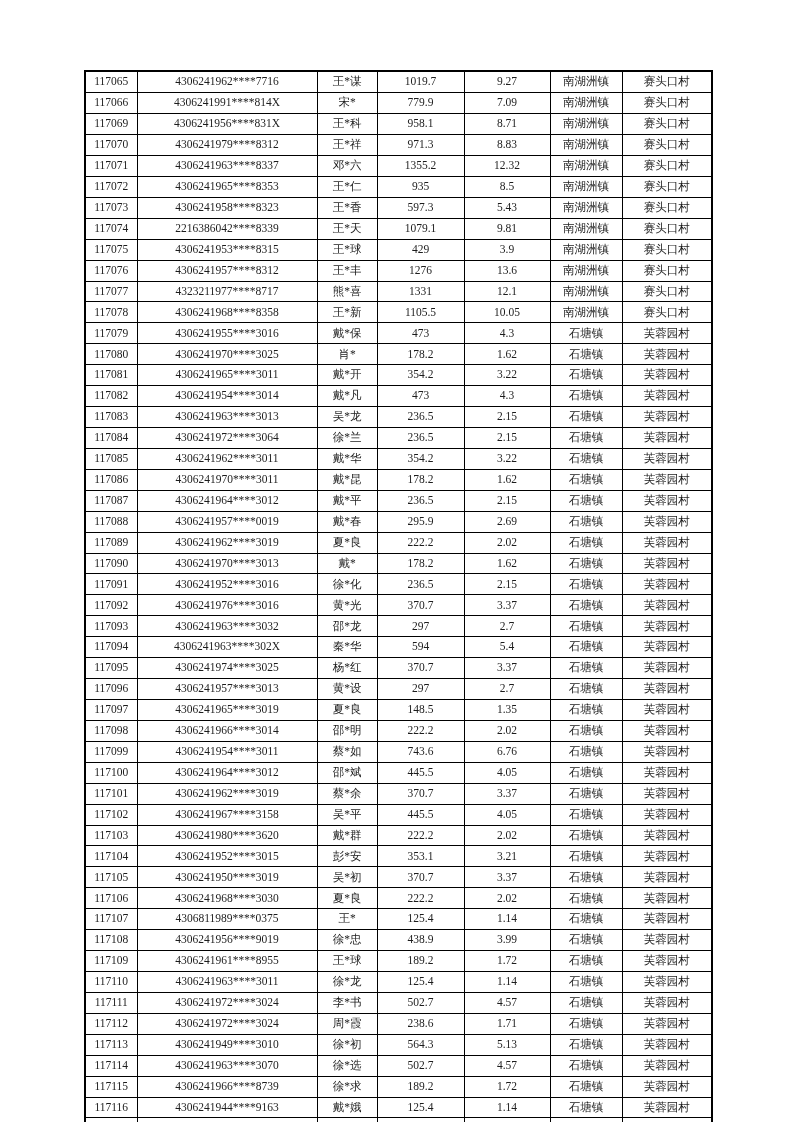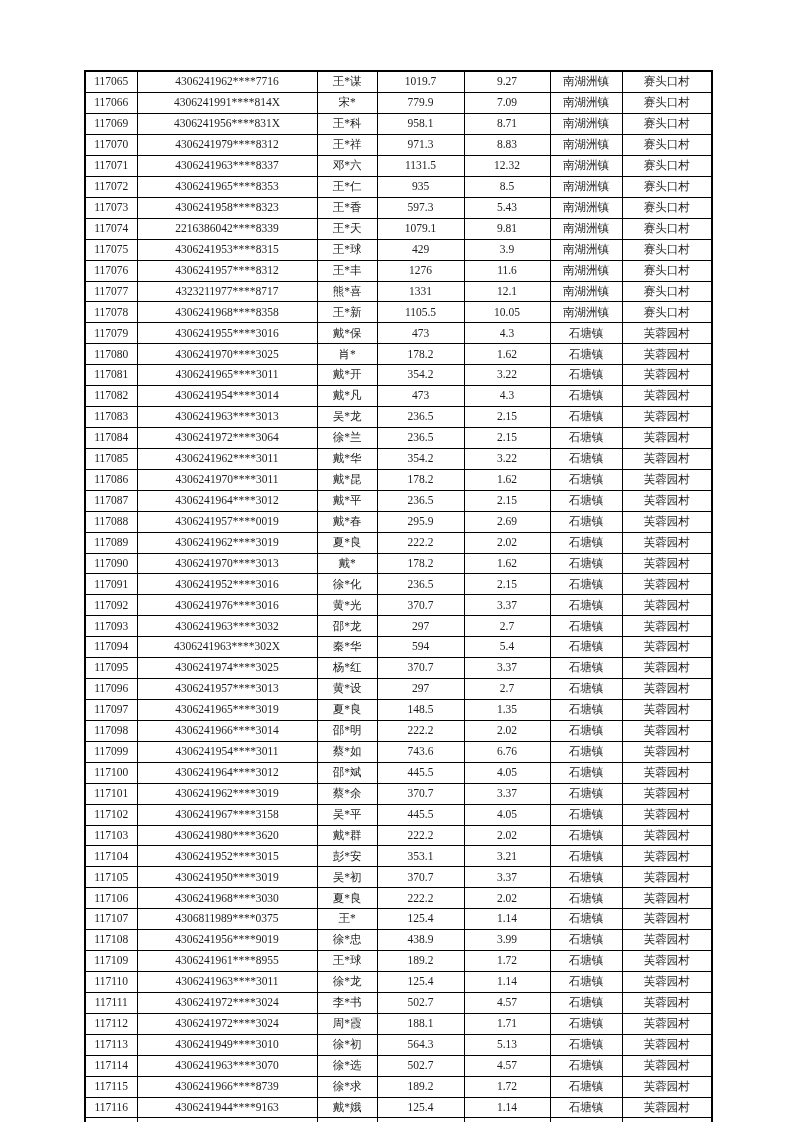--- a/index.html
+++ b/index.html
@@ -90,21 +90,21 @@
           <td>王*祥</td>
           <td>971.3</td>
           <td>8.83</td>
           <td>南湖洲镇</td>
           <td>赛头口村</td>
         </tr>
         <tr>
           <td>117071</td>
           <td>4306241963****8337</td>
           <td>邓*六</td>
-          <td>1131.5</td>
+          <td>1355.2</td>
           <td>12.32</td>
           <td>南湖洲镇</td>
           <td>赛头口村</td>
         </tr>
         <tr>
           <td>117072</td>
           <td>4306241965****8353</td>
           <td>王*仁</td>
           <td>935</td>
           <td>8.5</td>
@@ -136,21 +136,21 @@
           <td>429</td>
           <td>3.9</td>
           <td>南湖洲镇</td>
           <td>赛头口村</td>
         </tr>
         <tr>
           <td>117076</td>
           <td>4306241957****8312</td>
           <td>王*丰</td>
           <td>1276</td>
-          <td>11.6</td>
+          <td>13.6</td>
           <td>南湖洲镇</td>
           <td>赛头口村</td>
         </tr>
         <tr>
           <td>117077</td>
           <td>4323211977****8717</td>
           <td>熊*喜</td>
           <td>1331</td>
           <td>12.1</td>
           <td>南湖洲镇</td>
@@ -459,21 +459,21 @@
           <td>李*书</td>
           <td>502.7</td>
           <td>4.57</td>
           <td>石塘镇</td>
           <td>芙蓉园村</td>
         </tr>
         <tr>
           <td>117112</td>
           <td>4306241972****3024</td>
           <td>周*霞</td>
-          <td>188.1</td>
+          <td>238.6</td>
           <td>1.71</td>
           <td>石塘镇</td>
           <td>芙蓉园村</td>
         </tr>
         <tr>
           <td>117113</td>
           <td>4306241949****3010</td>
           <td>徐*初</td>
           <td>564.3</td>
           <td>5.13</td>

